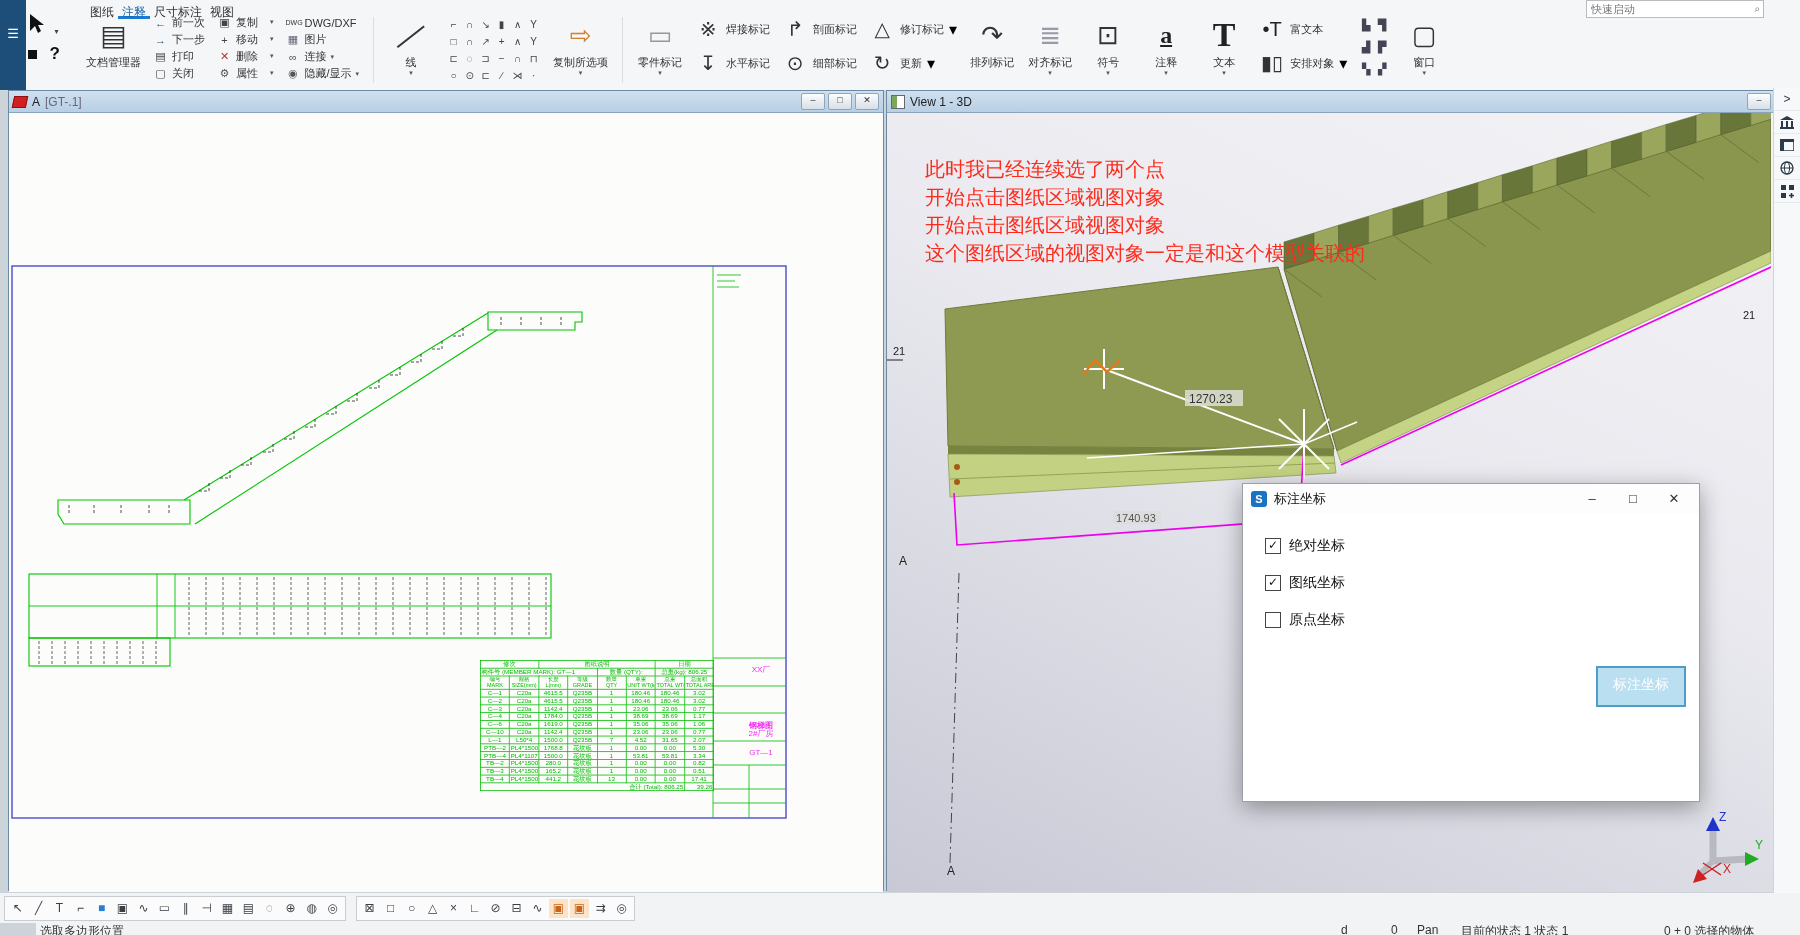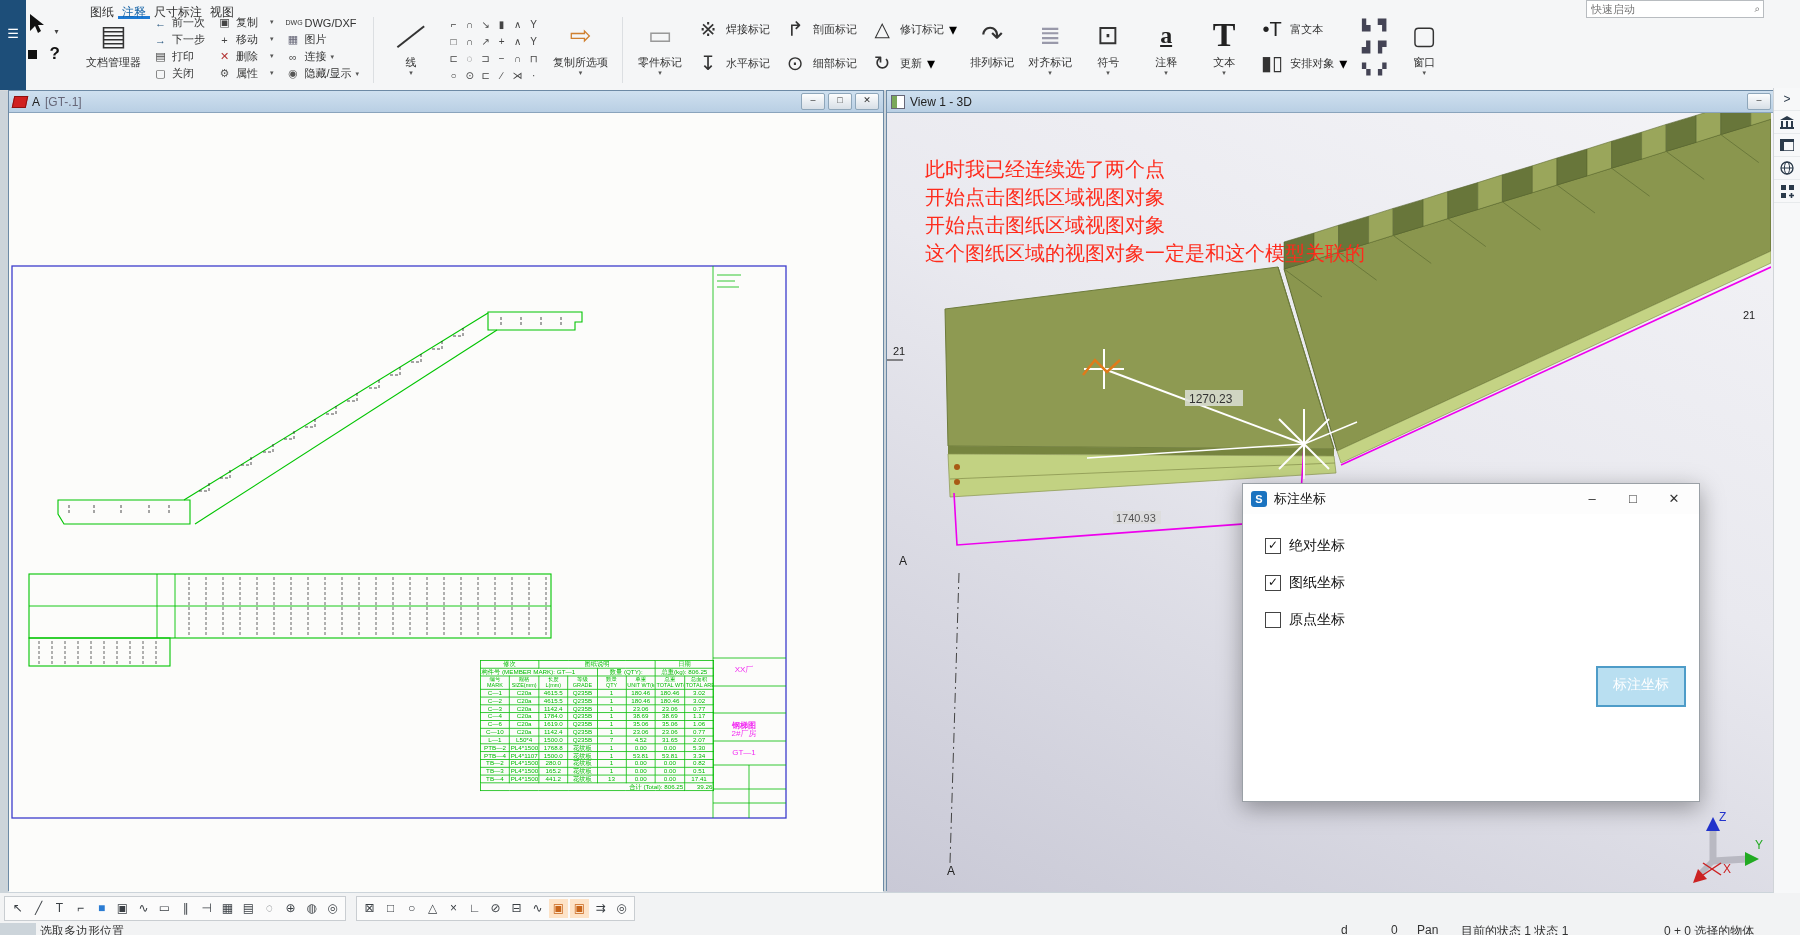--- a/index.html
+++ b/index.html
@@ -76,21 +76,21 @@
   .chk .box{width:14px;height:14px;border:1px solid #444;background:#fff;font-size:12px;line-height:13px;text-align:center;color:#111;}
   .chk .clabel{font-size:14px;color:#111;}
   .dlg-btn{position:absolute;right:13px;top:152px;width:86px;height:37px;background:#b9dff1;border:2px solid #4e9cc8;color:#fff;font-size:14px;text-align:center;line-height:33px;cursor:pointer;}
 
   
   .bom-wrap{position:absolute;left:471px;top:547px;width:300px;height:206px;transform:scale(0.78);transform-origin:top left;}
   table.bom{border-collapse:collapse;width:300px;table-layout:fixed;}
   table.bom td{border:1px solid #00bb00;color:#00bb00;font-size:8px;line-height:9px;padding:0 1px;overflow:hidden;white-space:nowrap;text-align:center;}
   table.bom tr.hdr td{font-size:7px;line-height:8px;}
   table.bom tr.tot td{color:#00bb00;text-align:right;}
-  .pinklabel{position:absolute;width:58px;text-align:center;font-size:8px;color:#f22bf2;}
+  .pinklabel{position:absolute;width:58px;text-align:center;font-size:8px;color:#f22bf2;padding-left:17px;}
 
   
   .right-rail{position:absolute;right:0;top:88px;width:26px;height:847px;background:#f7f8f9;border-left:1px solid #d0d4d8;}
   .rail-item{width:26px;height:22px;display:flex;align-items:center;justify-content:center;color:#2b3a4a;font-size:12px;cursor:pointer;border-bottom:1px solid #e7eaec;}
 
   
   .bottom-toolbar{position:absolute;left:0;top:893px;width:1800px;height:30px;background:#f2f3f4;display:flex;align-items:center;gap:10px;padding-left:4px;box-sizing:border-box;}
   .tb-group{display:flex;gap:2px;background:#fbfbfb;border:1px solid #c9cdd1;padding:2px 3px;}
   .tb-ic{width:19px;height:19px;font-size:12px;line-height:19px;text-align:center;color:#3a3f44;cursor:pointer;}
   .tb-ic.hl-blue{color:#2b7cd3;}

